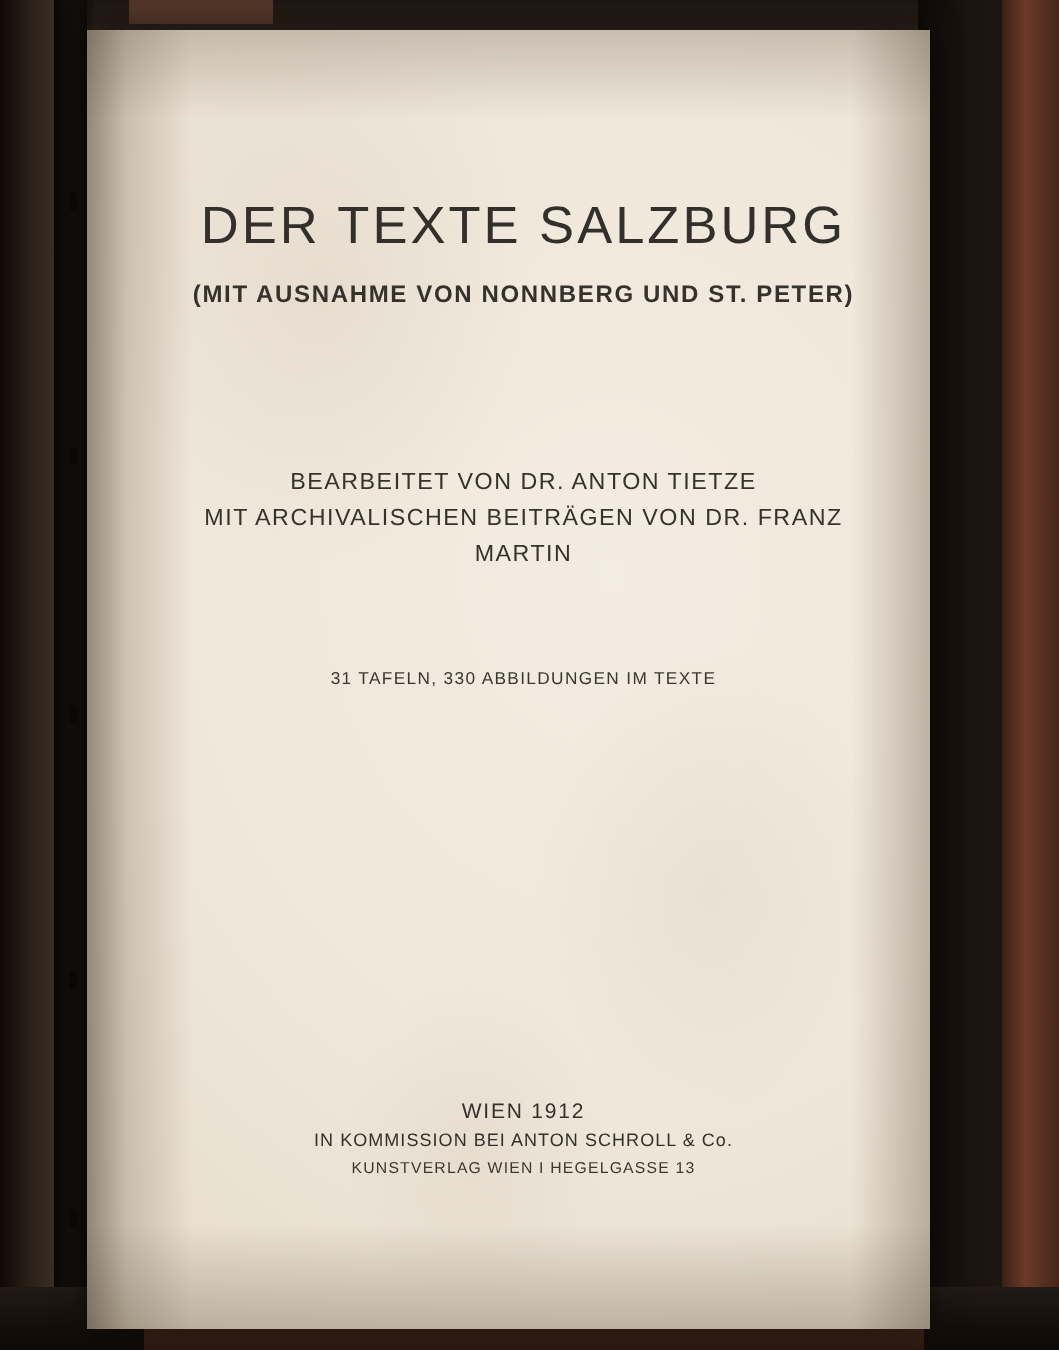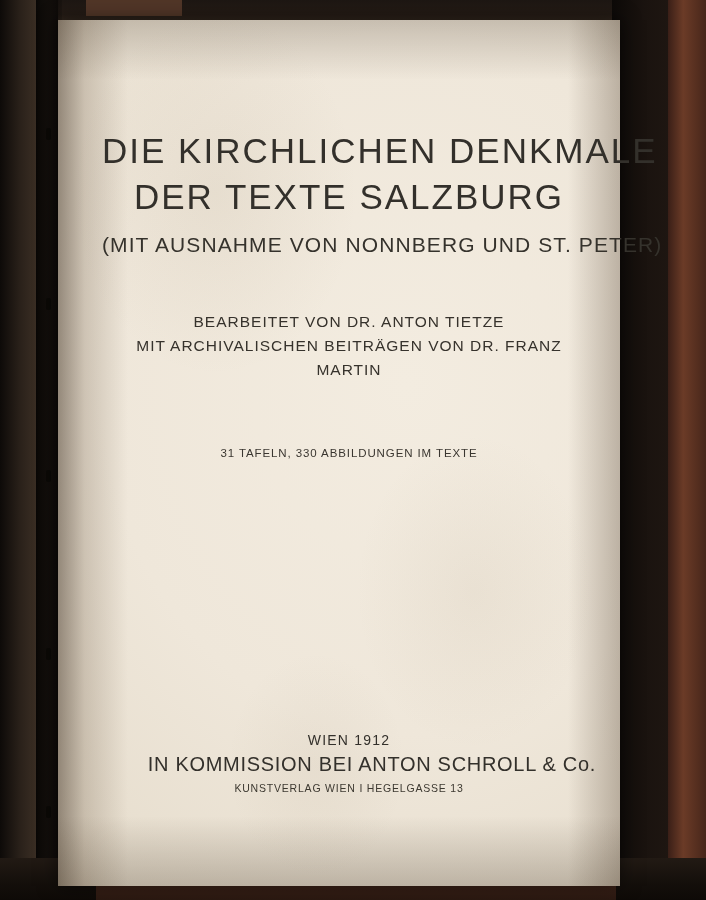--- a/index.html
+++ b/index.html
@@ -157,24 +157,25 @@
   .title-line {
     font-family: "Liberation Sans", sans-serif;
     font-size: 35px;
     letter-spacing: 2.0px;
     line-height: 1.30;
     color: #33302b;
     white-space: nowrap;
   }
   .subtitle-line {
     margin-top: 14px;
-    font-size: 21px;
+    font-size: 16px;
     letter-spacing: 1.1px;
     color: #35322c;
     white-space: nowrap;
+    font-weight: bold;
   }
 
   .author-block {
     position: absolute;
     top: 290px;
     left: 0;
     width: 100%;
   }
   .author-line {
     font-size: 15.5px;
@@ -201,24 +202,23 @@
     left: 0;
     width: 100%;
   }
   .imprint-year {
     font-size: 14px;
     letter-spacing: 1.2px;
     color: #33302b;
   }
   .imprint-publisher {
     margin-top: 5px;
-    font-size: 20px;
+    font-size: 12px;
     letter-spacing: 0.7px;
     color: #33302b;
-    text-align: right;
   }
   .imprint-address {
     margin-top: 6px;
     font-size: 10.5px;
     letter-spacing: 0.8px;
     color: #3c3830;
   }
 
   
   .content * { -webkit-font-smoothing: antialiased; }
@@ -251,21 +251,20 @@
   <div class="page">
     <div class="page-stain"></div>
     <div class="page-gutter"></div>
     <div class="page-right-shade"></div>
     <div class="page-top-shade"></div>
     <div class="page-bottom-shade"></div>
 
     <div class="content">
 
       <div class="title-block">
-        <div class="title-line">DIE KIRCHLICHEN DENKMALE</div>
         <div class="title-line">DER TEXTE SALZBURG</div>
         <div class="subtitle-line">(MIT AUSNAHME VON NONNBERG UND ST. PETER)</div>
       </div>
 
       <div class="author-block">
         <div class="author-line">BEARBEITET VON DR. ANTON TIETZE</div>
         <div class="author-line">MIT ARCHIVALISCHEN BEITRÄGEN VON DR. FRANZ MARTIN</div>
       </div>
 
       <div class="plates-block">

